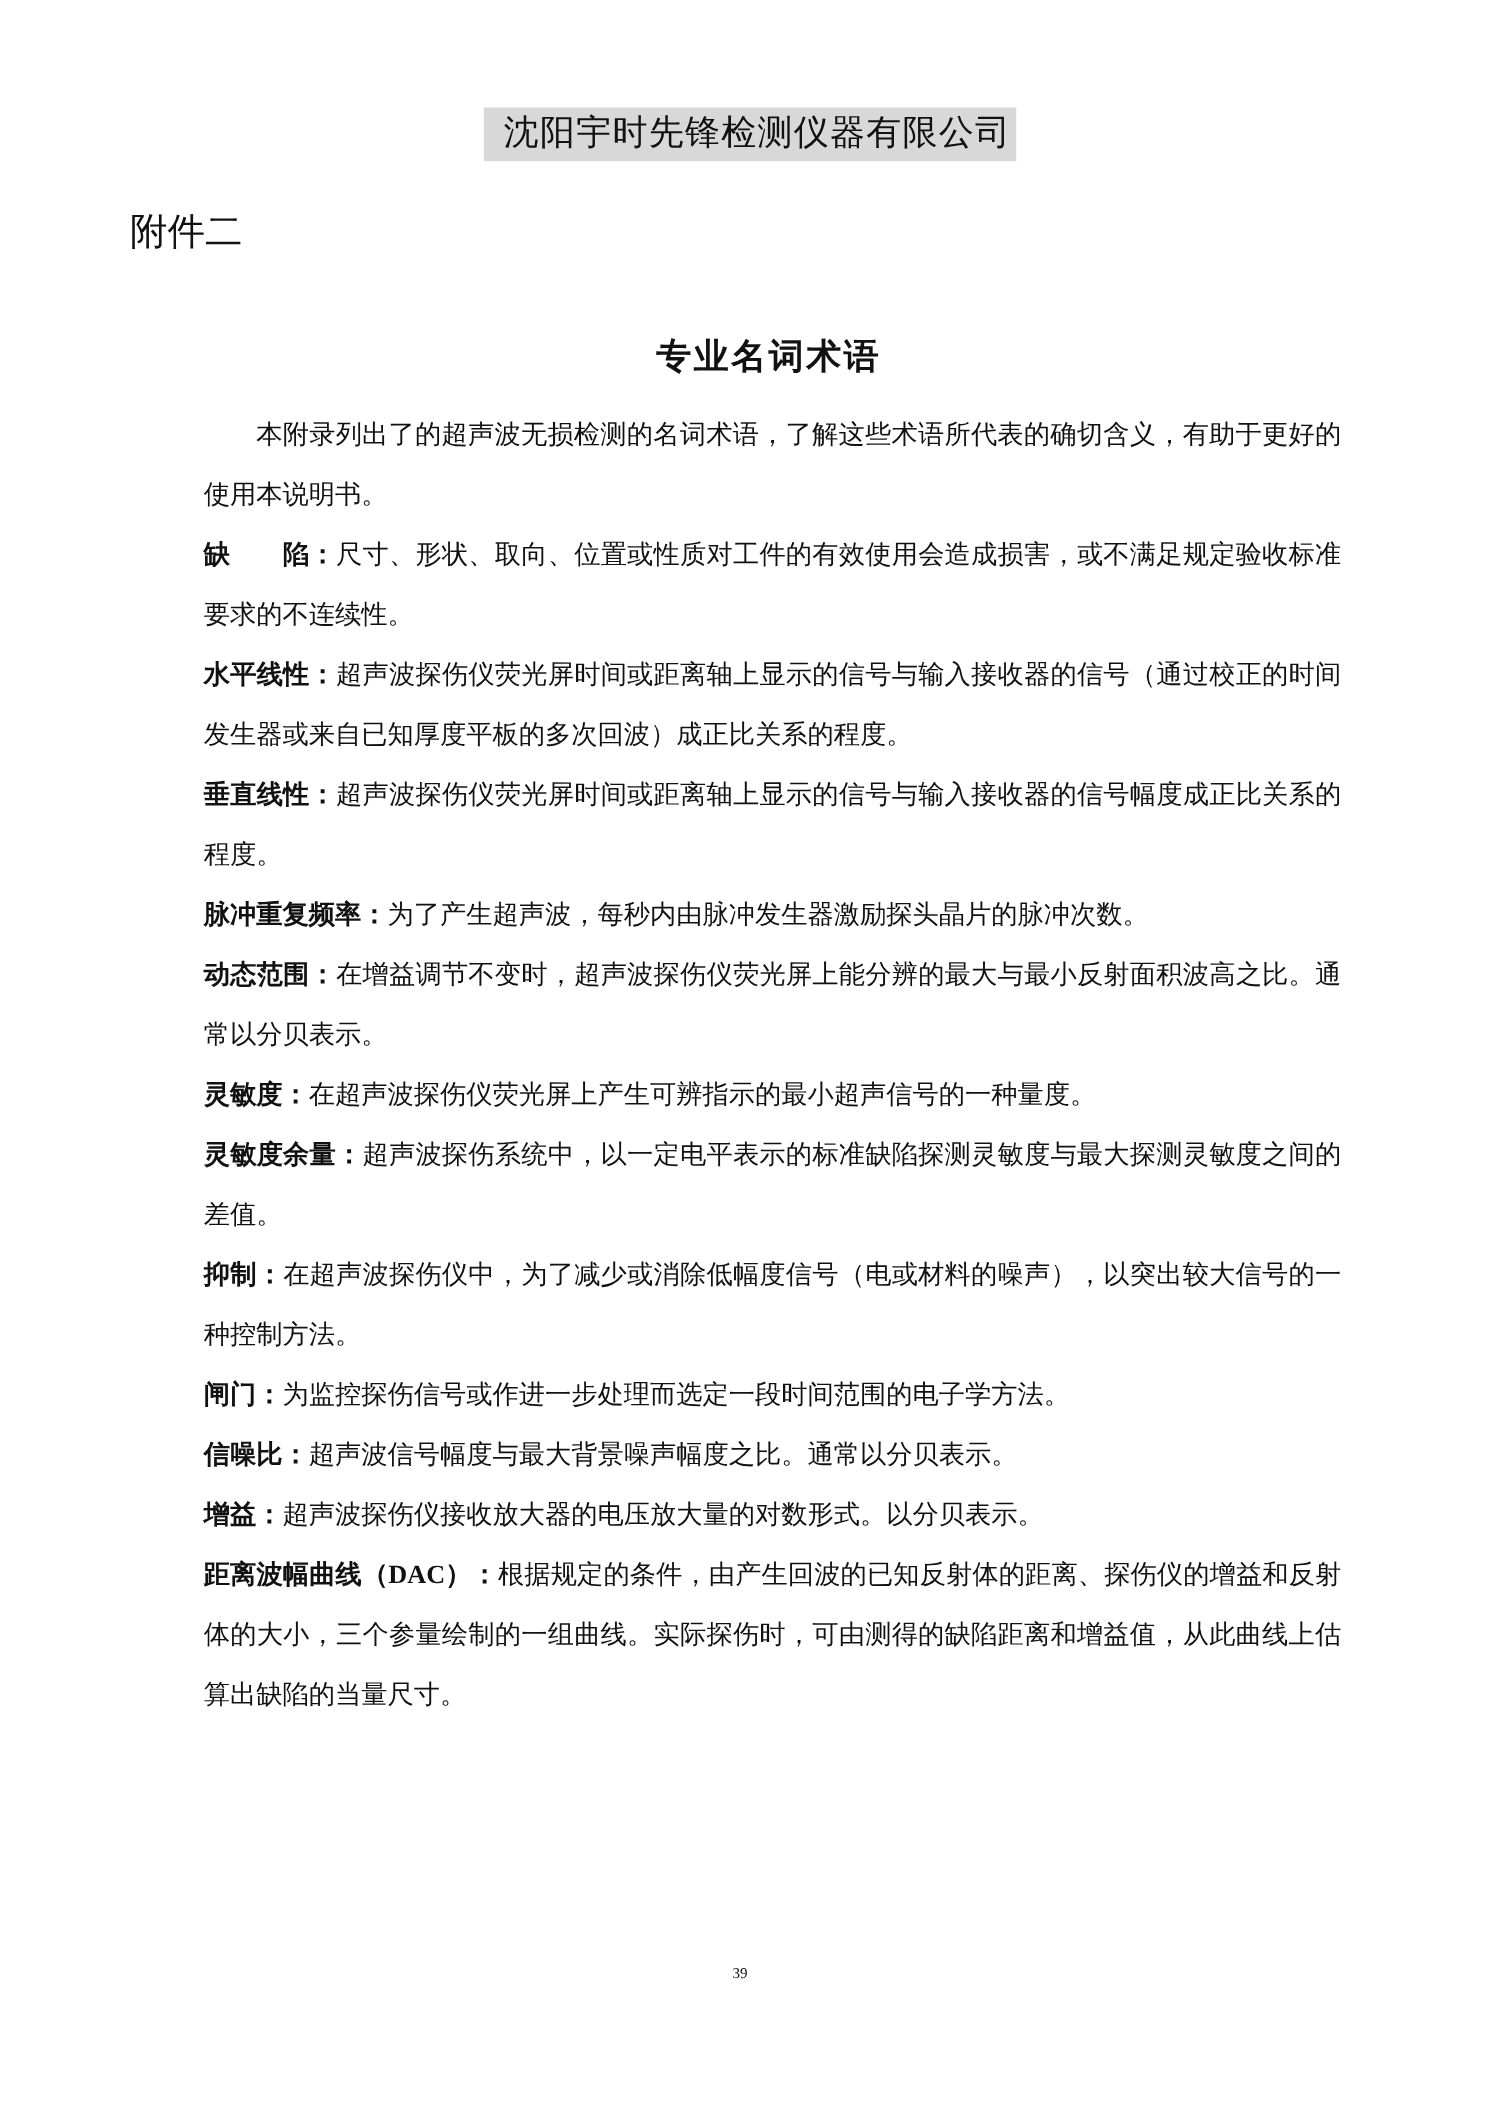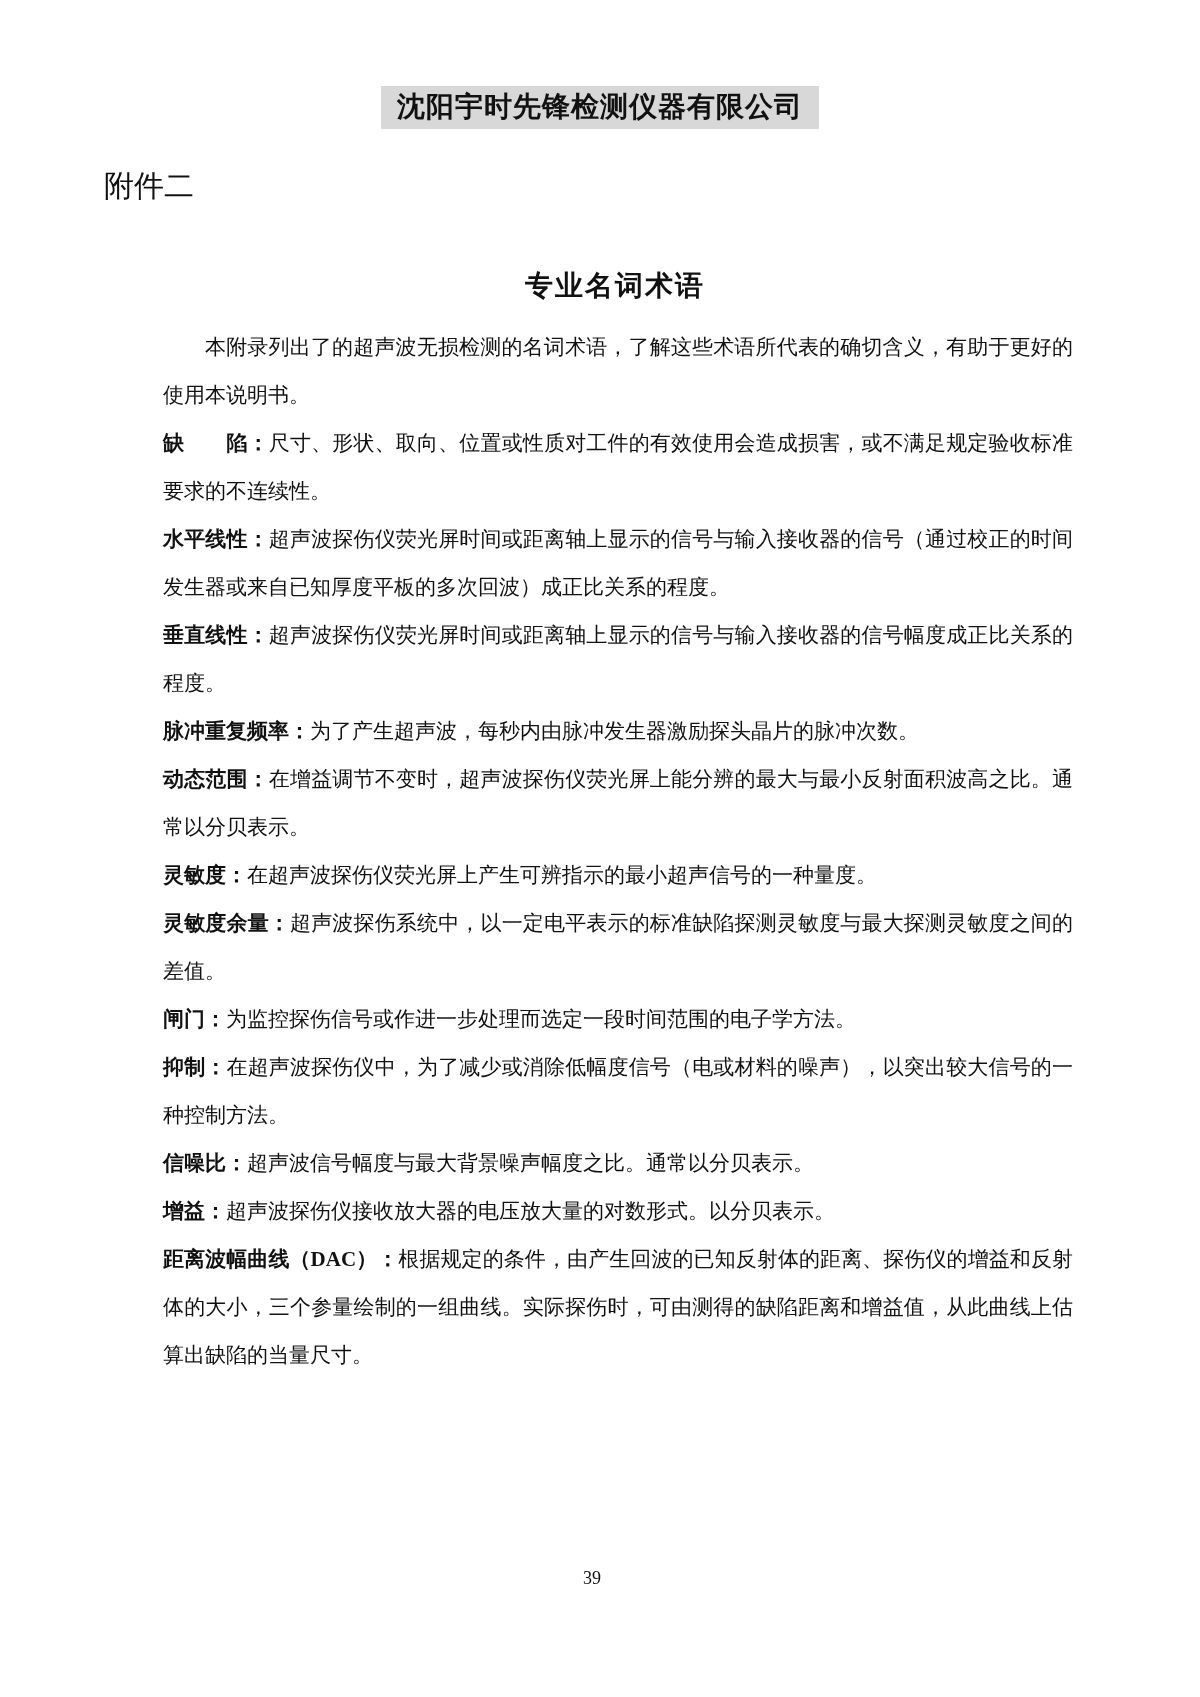--- a/index.html
+++ b/index.html
@@ -16,23 +16,23 @@
     overflow: hidden;
   }
 
   .header-row {
     padding-top: 86px;
     text-align: center;
   }
   .company-header {
     display: inline-block;
     font-size: 28px;
-    font-weight: bold;
+    font-weight: normal;
     line-height: 30px;
-    padding: 6px 16px 7px 16px;
+    padding: 6px 4px 7px 16px;
     letter-spacing: 1px;
     
   }
 
   .attachment {
     margin: 44px 0 0 104px;
     font-size: 30px;
     line-height: 26px;
   }
 
@@ -55,21 +55,21 @@
   .content p { margin: 0; }
   .intro { text-indent: 2em; }
   .entry .term { font-weight: bold; }
 
   .page-number {
     position: absolute;
     left: 0;
     top: 1568px;
     width: 1184px;
     text-align: center;
-    font-size: 18px;
+    font-size: 12px;
     line-height: 20px;
   }
 </style>
 </head>
 <body>
 
 <div class="page">
 
   <div class="header-row">
     <div class="company-header" style="background: rgb(216, 216, 216);">沈阳宇时先锋检测仪器有限公司</div>
@@ -82,22 +82,22 @@
   <div class="content">
     <p class="intro">本附录列出了的超声波无损检测的名词术语，了解这些术语所代表的确切含义，有助于更好的使用本说明书。</p>
 
     <p class="entry"><span class="term">缺　　陷：</span><span class="def">尺寸、形状、取向、位置或性质对工件的有效使用会造成损害，或不满足规定验收标准要求的不连续性。</span></p>
     <p class="entry"><span class="term">水平线性：</span><span class="def">超声波探伤仪荧光屏时间或距离轴上显示的信号与输入接收器的信号（通过校正的时间发生器或来自已知厚度平板的多次回波）成正比关系的程度。</span></p>
     <p class="entry"><span class="term">垂直线性：</span><span class="def">超声波探伤仪荧光屏时间或距离轴上显示的信号与输入接收器的信号幅度成正比关系的程度。</span></p>
     <p class="entry"><span class="term">脉冲重复频率：</span><span class="def">为了产生超声波，每秒内由脉冲发生器激励探头晶片的脉冲次数。</span></p>
     <p class="entry"><span class="term">动态范围：</span><span class="def">在增益调节不变时，超声波探伤仪荧光屏上能分辨的最大与最小反射面积波高之比。通常以分贝表示。</span></p>
     <p class="entry"><span class="term">灵敏度：</span><span class="def">在超声波探伤仪荧光屏上产生可辨指示的最小超声信号的一种量度。</span></p>
     <p class="entry"><span class="term">灵敏度余量：</span><span class="def">超声波探伤系统中，以一定电平表示的标准缺陷探测灵敏度与最大探测灵敏度之间的差值。</span></p>
+    <p class="entry"><span class="term">抑制：</span><span class="def">在超声波探伤仪中，为了减少或消除低幅度信号（电或材料的噪声），以突出较大信号的一种控制方法。</span></p>
     <p class="entry"><span class="term">闸门：</span><span class="def">为监控探伤信号或作进一步处理而选定一段时间范围的电子学方法。</span></p>
-    <p class="entry"><span class="term">抑制：</span><span class="def">在超声波探伤仪中，为了减少或消除低幅度信号（电或材料的噪声），以突出较大信号的一种控制方法。</span></p>
     <p class="entry"><span class="term">信噪比：</span><span class="def">超声波信号幅度与最大背景噪声幅度之比。通常以分贝表示。</span></p>
     <p class="entry"><span class="term">增益：</span><span class="def">超声波探伤仪接收放大器的电压放大量的对数形式。以分贝表示。</span></p>
     <p class="entry"><span class="term">距离波幅曲线（DAC）：</span><span class="def">根据规定的条件，由产生回波的已知反射体的距离、探伤仪的增益和反射体的大小，三个参量绘制的一组曲线。实际探伤时，可由测得的缺陷距离和增益值，从此曲线上估算出缺陷的当量尺寸。</span></p>
   </div>
 
   <div class="page-number">39</div>
 
 </div>
 
 </body></html>

